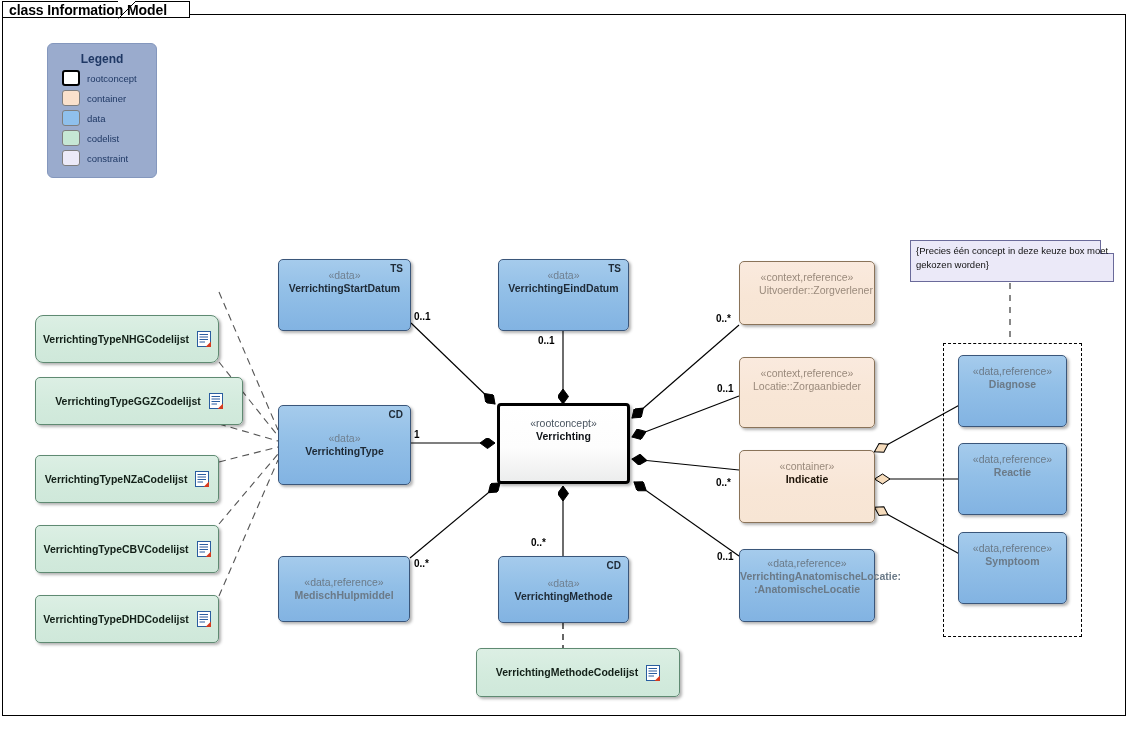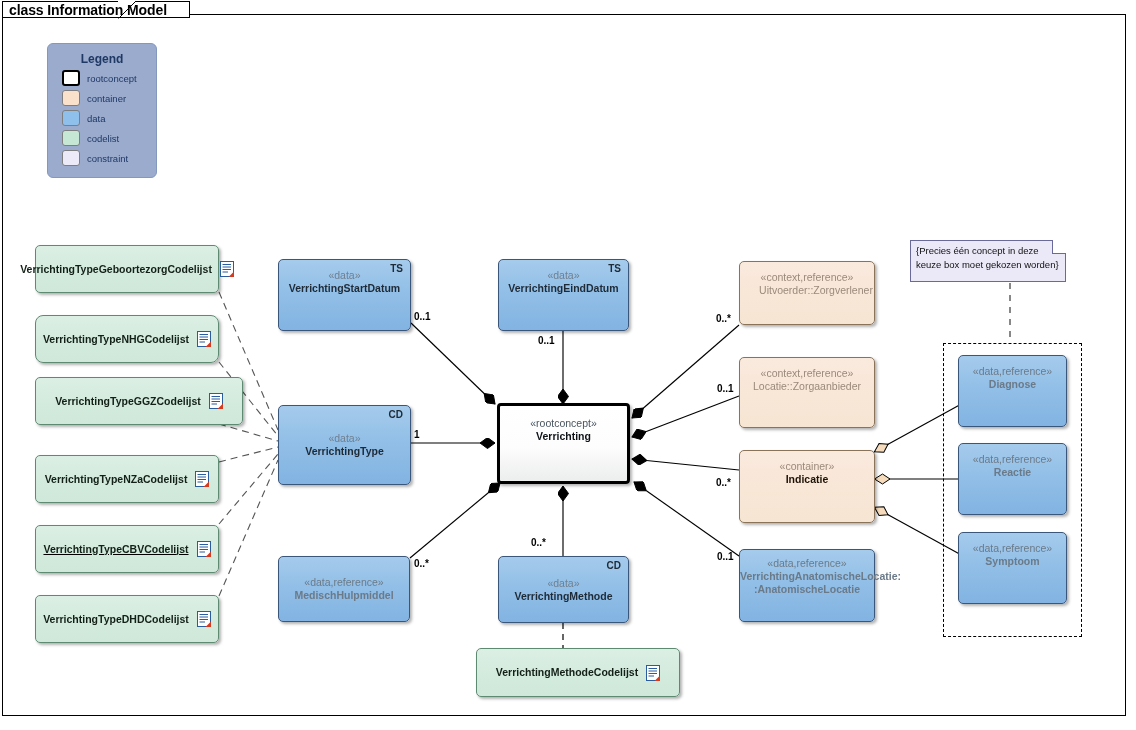--- a/index.html
+++ b/index.html
@@ -76,21 +76,21 @@
   #legend .lrow{display:flex;align-items:center;gap:7px;margin:4px 0 0 14px;}
   #legend .sw{width:18px;height:16px;border-radius:3px;box-sizing:border-box;}
   #legend .lbl{font-size:9.5px;color:#1f3864;}
   .sw-root{background:#fff;border:2px solid #000;}
   .sw-container{background:#fae1cc;border:1px solid #7e7e7e;}
   .sw-data{background:#8fc0ec;border:1px solid #7e7e7e;}
   .sw-codelist{background:#c6e7d4;border:1px solid #7e7e7e;}
   .sw-constraint{background:#eceaf8;border:1px solid #7e7e7e;}
 
   
-  #note{position:absolute;left:910px;top:240px;width:156px;height:42px;z-index:4;}
+  #note{position:absolute;left:910px;top:240px;width:204px;height:42px;z-index:4;}
   #note .body{position:absolute;inset:0;background:#ebe9f8;border:1px solid #6a6a9a;
               box-sizing:border-box;}
   #note .fold{position:absolute;right:0;top:0;width:14px;height:14px;
               background:#fff;border-left:1px solid #6a6a9a;border-bottom:1px solid #6a6a9a;
               box-sizing:border-box;}
   #note .txt{position:absolute;left:6px;top:4px;right:4px;font-size:9.5px;
              line-height:13.5px;color:#101010;}
 
   
   #choice{position:absolute;left:943px;top:343px;width:139px;height:294px;
@@ -184,33 +184,20 @@
     <div class="lrow">
       <div class="sw sw-codelist"></div>
       <div class="lbl">codelist</div>
     </div>
     <div class="lrow">
       <div class="sw sw-constraint"></div>
       <div class="lbl">constraint</div>
     </div>
   </div>
 
-  <div class="node n-code" style="left:35px;top:245px;width:184px;height:48px;">
-    <div class="coderow">
-      <span class="nm">VerrichtingTypeGeboortezorgCodelijst</span>
-      <svg class="docicon" viewBox="0 0 14 16">
-        <rect x="0.5" y="0.5" width="13" height="15" fill="#fff" stroke="#2a5d9f"></rect>
-        <path d="M2.5,3.5 H11" stroke="#2a5d9f"></path>
-          <path d="M2.5,6 H11" stroke="#2a5d9f"></path>
-        <path d="M2.5,8.5 H11" stroke="#2a5d9f"></path>
-          <path d="M2.5,11 H8" stroke="#2a5d9f"></path>
-        <path d="M8.5,16 L14,16 L14,10.5 Z" fill="#d63b1f"></path>
-      </svg>
-    </div>
-  </div>
 
   <div class="node n-code" style="left:35px;top:315px;width:184px;height:48px;border-radius:8px;">
     <div class="coderow">
       <span class="nm">VerrichtingTypeNHGCodelijst</span>
       <svg class="docicon" viewBox="0 0 14 16">
         <rect x="0.5" y="0.5" width="13" height="15" fill="#fff" stroke="#2a5d9f"></rect>
         <path d="M2.5,3.5 H11" stroke="#2a5d9f"></path>
           <path d="M2.5,6 H11" stroke="#2a5d9f"></path>
         <path d="M2.5,8.5 H11" stroke="#2a5d9f"></path>
           <path d="M2.5,11 H8" stroke="#2a5d9f"></path>
@@ -240,21 +227,21 @@
         <rect x="0.5" y="0.5" width="13" height="15" fill="#fff" stroke="#2a5d9f"></rect>
         <path d="M2.5,3.5 H11" stroke="#2a5d9f"></path>
           <path d="M2.5,6 H11" stroke="#2a5d9f"></path>
         <path d="M2.5,8.5 H11" stroke="#2a5d9f"></path>
           <path d="M2.5,11 H8" stroke="#2a5d9f"></path>
         <path d="M8.5,16 L14,16 L14,10.5 Z" fill="#d63b1f"></path>
       </svg>
     </div>
   </div>
 
-  <div class="node n-code" style="left:35px;top:525px;width:184px;height:48px;text-decoration:underline;">
+  <div class="node n-code" style="left:35px;top:525px;width:184px;height:48px;">
     <div class="coderow">
       <span class="nm">VerrichtingTypeCBVCodelijst</span>
       <svg class="docicon" viewBox="0 0 14 16">
         <rect x="0.5" y="0.5" width="13" height="15" fill="#fff" stroke="#2a5d9f"></rect>
         <path d="M2.5,3.5 H11" stroke="#2a5d9f"></path>
           <path d="M2.5,6 H11" stroke="#2a5d9f"></path>
         <path d="M2.5,8.5 H11" stroke="#2a5d9f"></path>
           <path d="M2.5,11 H8" stroke="#2a5d9f"></path>
         <path d="M8.5,16 L14,16 L14,10.5 Z" fill="#d63b1f"></path>
       </svg>

